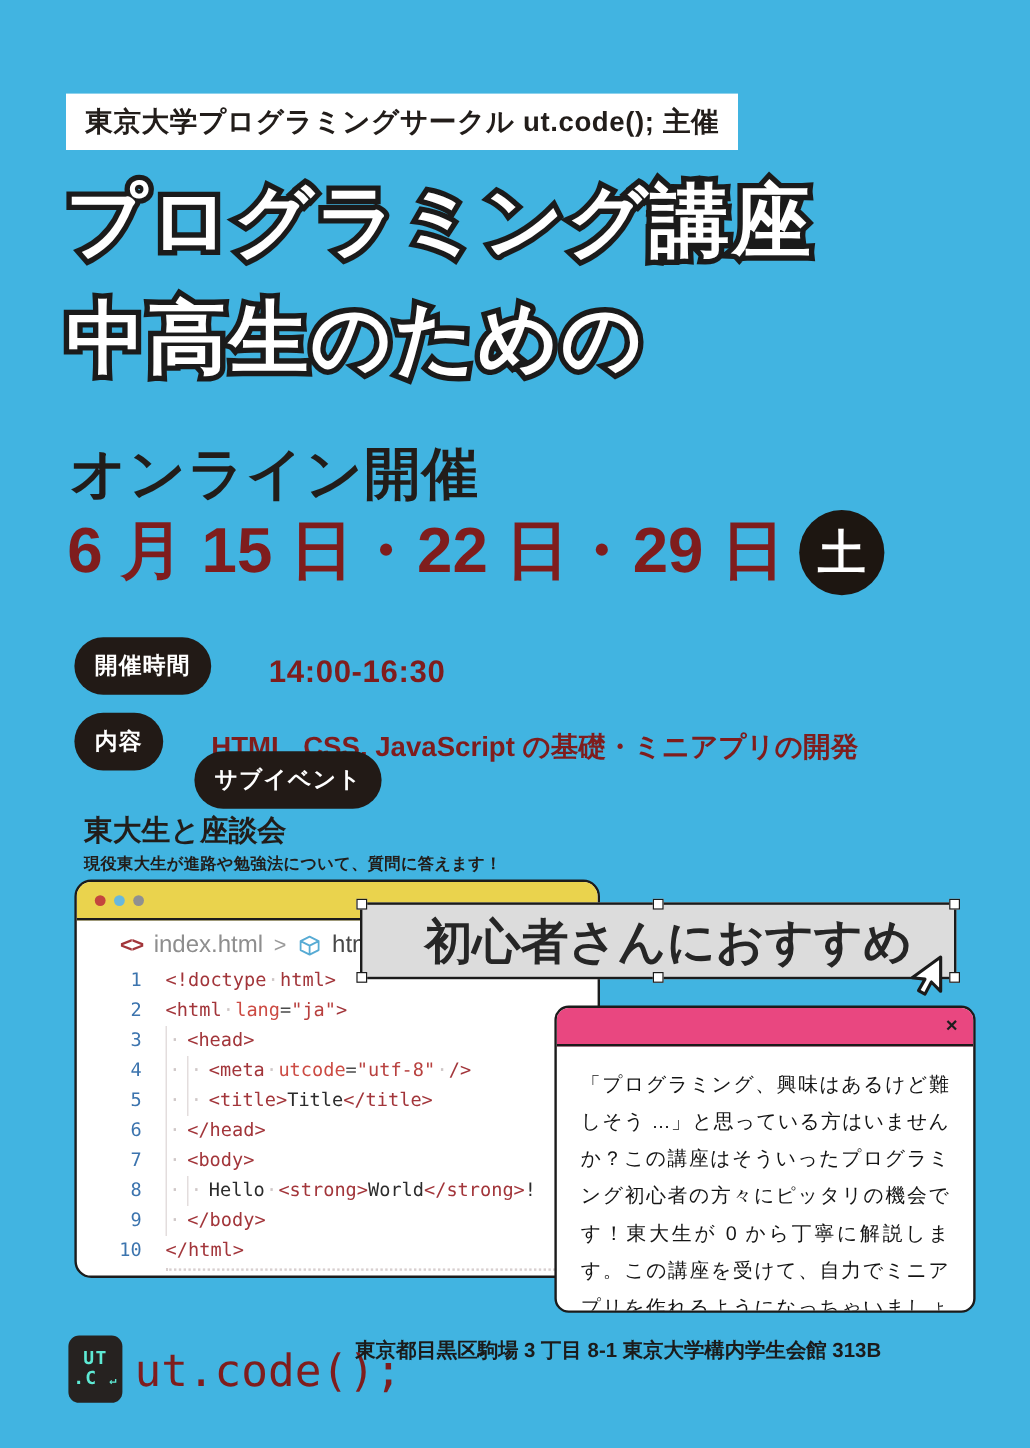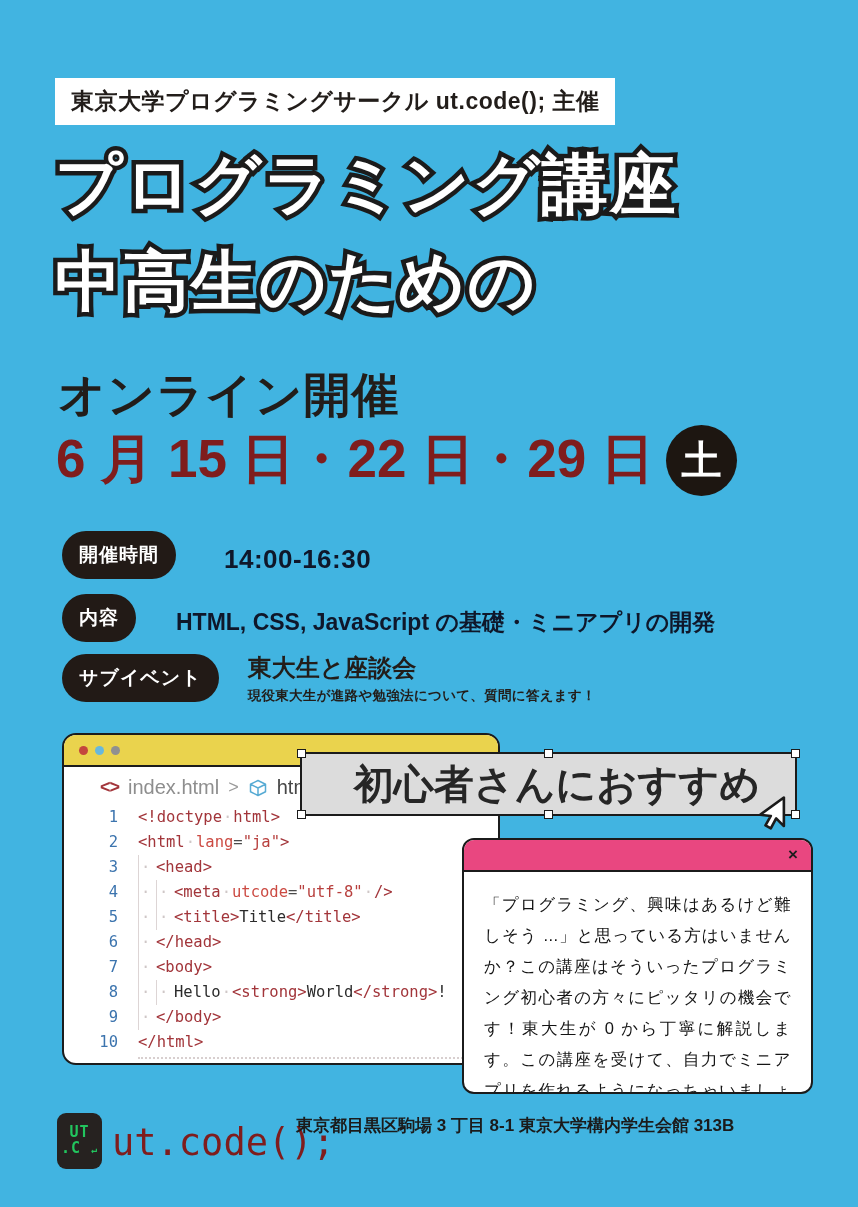--- a/index.html
+++ b/index.html
@@ -17,24 +17,24 @@
   .subtitle{position:absolute;left:58px;top:364px;font-size:47px;font-weight:900;color:#221d1a;letter-spacing:1px;}
   .date-row{position:absolute;left:56px;top:424px;display:flex;align-items:center;}
   .date-text{font-size:53px;font-weight:900;color:#7f1d1d;letter-spacing:0px;white-space:nowrap;}
   .day-circle{width:71px;height:71px;margin-left:12px;background:#1d1611;border-radius:50%;
     display:flex;align-items:center;justify-content:center;color:#fff;font-size:40px;font-weight:900;}
 
   
   .info-row{position:absolute;left:62px;display:flex;align-items:center;}
   .pill{background:#221a16;color:#ffffff;border-radius:24px;font-size:19px;font-weight:bold;
     padding:11px 17px;white-space:nowrap;letter-spacing:1px;}
-  .info-text{font-weight:bold;color:#0f172a;white-space:nowrap;}
+  .info-text{font-weight:bold;color:#7f1d1d;white-space:nowrap;}
   .row-time{top:531px;}  .row-time .info-text{margin-left:48px;font-size:26px;margin-top:8px;letter-spacing:.5px;}
   .row-content{top:594px;} .row-content .info-text{margin-left:40px;font-size:23px;margin-top:8px;}
-  .row-sub{top:650px;} .row-sub .info-col{margin-left:29px;margin-top:2px;}
+  .row-sub{top:626px;flex-direction:column;} .row-sub .info-col{margin-left:8px;margin-top:2px;}
   .sub-title{font-size:24px;font-weight:bold;color:#221d1a;}
   .sub-desc{font-size:13.5px;font-weight:bold;color:#221d1a;margin-top:3px;letter-spacing:.3px;}
 
   
   .editor{position:absolute;left:62px;top:733px;width:438px;height:332px;z-index:2;
     background:#ffffff;border:2.5px solid #1c1c1c;border-radius:14px;box-sizing:border-box;overflow:hidden;}
   .titlebar{height:30px;background:#ead34d;border-bottom:2.5px solid #1c1c1c;
     display:flex;align-items:center;padding-left:15px;gap:7px;}
   .dot{width:9px;height:9px;border-radius:50%;}
   .dot-red{background:#c4463d;} .dot-blue{background:#68b8dc;} .dot-gray{background:#909090;}
@@ -64,21 +64,21 @@
   
   .bubble{position:absolute;left:462px;top:838px;width:351px;height:256px;z-index:3;
     background:#ffffff;border:2.5px solid #1b1b1b;border-radius:12px;box-sizing:border-box;overflow:hidden;}
   .bubble-header{height:30px;background:#e94780;border-bottom:2.5px solid #1b1b1b;position:relative;}
   .bubble-close{position:absolute;right:13px;top:3px;color:#1d1d1d;font-size:17px;font-weight:bold;line-height:24px;}
   .bubble-body{padding:17px 20px 0 20px;font-size:16.5px;line-height:31px;color:#141414;
     letter-spacing:.4px;text-align:justify;}
 
   
   .logo{position:absolute;left:57px;top:1113px;width:45px;height:56px;background:#262220;border-radius:9px;
-    color:#22c55e;font-family:"DejaVu Sans Mono",monospace;font-weight:bold;font-size:15px;line-height:16px;
+    color:#5eead4;font-family:"DejaVu Sans Mono",monospace;font-weight:bold;font-size:15px;line-height:16px;
     display:flex;flex-direction:column;align-items:center;justify-content:center;letter-spacing:1px;}
   .logo-arrow{font-size:10px;margin-left:10px;margin-top:-2px;}
   .brand{position:absolute;left:112px;top:1121px;font-family:"DejaVu Sans Mono",monospace;
     font-size:37px;color:#7f1d1d;letter-spacing:0px;}
   .footer-info{position:absolute;left:296px;top:1114px;color:#1b1b1b;}
   .footer-address{font-size:17px;font-weight:bold;white-space:nowrap;}
   .footer-url{font-size:16px;font-weight:bold;margin-top:6px;}
 </style>
 </head>
 <body>

